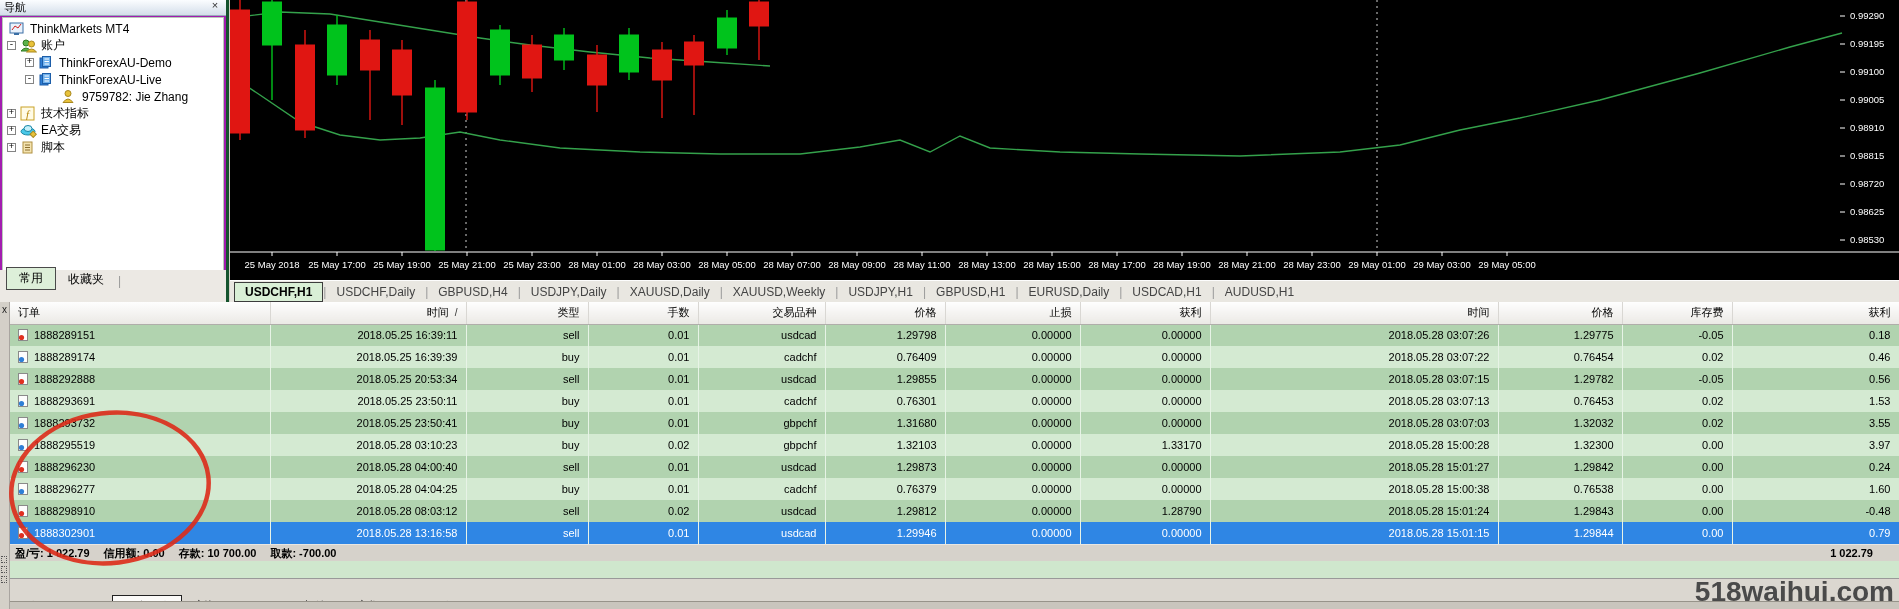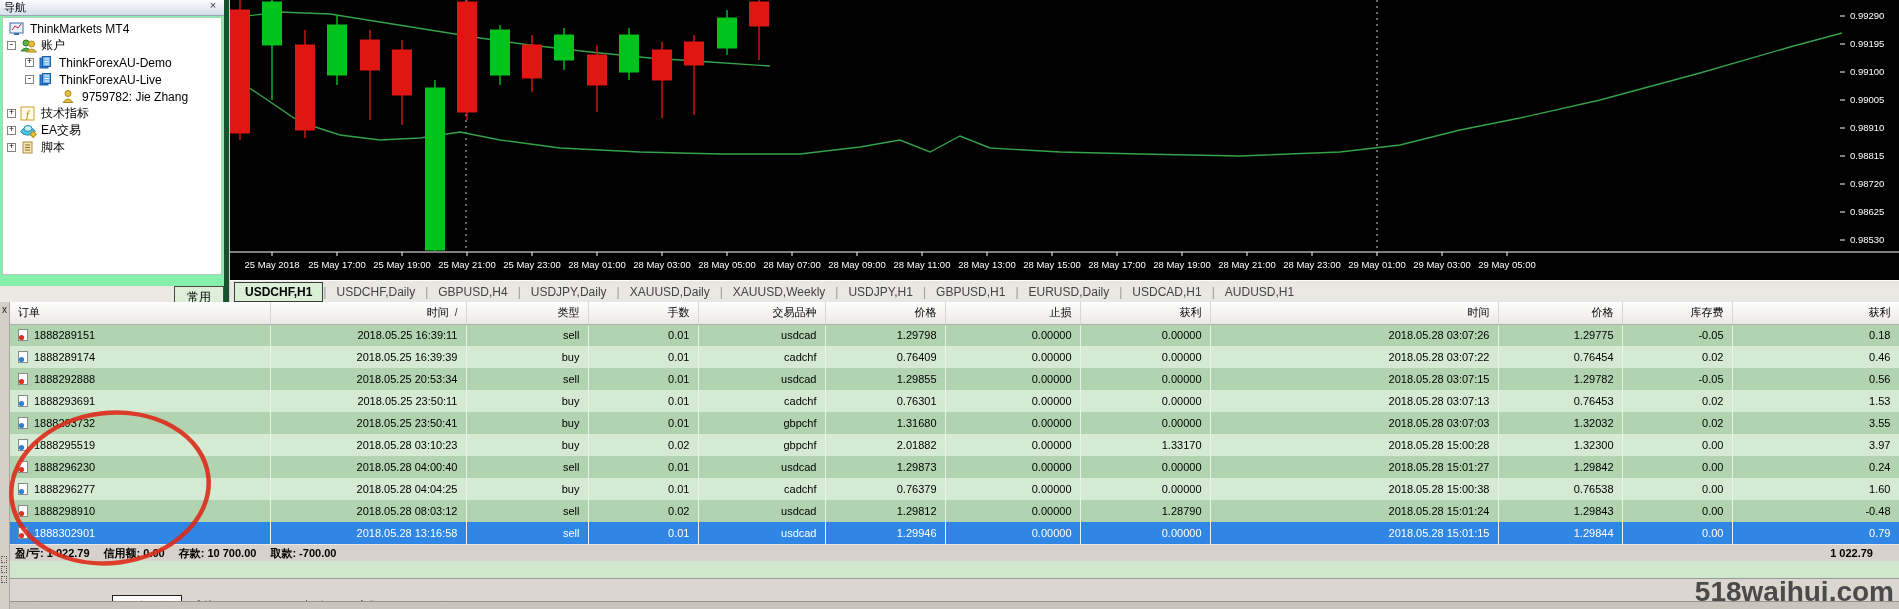--- a/index.html
+++ b/index.html
@@ -2,36 +2,36 @@
 <html><head>
 <meta charset="utf-8">
 <style>
   * { margin:0; padding:0; box-sizing:border-box; }
   html,body { width:1899px; height:609px; }
   body { position:relative; background:#d4d0c8; overflow:hidden;
          font-family:"Liberation Sans","DejaVu Sans",sans-serif; font-size:12px; color:#000; }
 
   
   #navigator { position:absolute; left:0; top:0; width:229px; height:302px;
-               background:#86efac; border-right:5px solid #14532d; }
+               background:#a21caf; border-right:3px solid #14532d; }
   .nav-titlebar { height:16px; background:linear-gradient(#fbfdff,#d4deea);
                   border-bottom:1px solid #9aa8bb; font-size:11px; line-height:15px;
                   padding:0 4px; display:flex; justify-content:space-between; }
   .nav-close { width:14px; height:13px; line-height:11px; text-align:center; font-size:11px;
                color:#333; cursor:default; }
   .nav-body { position:absolute; top:17px; left:2px; right:2px; bottom:27px;
               background:#ffffff; border:1px solid #b9c9b9; overflow:hidden; padding-top:2px; }
   .tree-item { height:17px; display:flex; align-items:center; white-space:nowrap; }
   .expander { width:9px; height:9px; border:1px solid #848484; background:#fff;
               font-size:9px; line-height:7px; text-align:center; margin-right:4px; flex:none;
               font-family:"Liberation Mono",monospace; }
   .ticon { width:17px; height:15px; margin-right:4px; flex:none; display:inline-block; }
   .tlabel { font-size:12px; }
-  .nav-tabs { position:absolute; left:0; right:0; bottom:0; height:16px; background:#ece9e4;
-              display:flex; align-items:flex-end; padding:0 0 12px 6px;flex-direction:column; }
+  .nav-tabs { position:absolute; left:0; right:0; bottom:0; height:32px; background:#ece9e4;
+              display:flex; align-items:flex-end; padding:0 0 12px 6px; }
   .nav-tab { padding:2px 12px; font-size:12px; }
   .nav-tab.active { background:#ddefd9; border:1px solid #4a4a4a; }
   .nav-tab-sep { color:#999; margin:0 2px 2px 2px; }
 
   
   #chart { position:absolute; left:230px; top:0; width:1669px; height:280px; background:#000; }
   #chart svg { display:block; }
 
   
   #chart-tabs { position:absolute; left:230px; top:280px; right:0; height:22px;
@@ -434,21 +434,21 @@
         </tr>
         <tr class="light">
           <td class="cell-left"><span class="order-icon"><svg width="10" height="12">
                 <rect x="0.5" y="0.5" width="9" height="11" fill="#fdfdfd" stroke="#8a8a8a"></rect>
                 <circle cx="3.5" cy="8.5" r="2.6" fill="#2f7fd6"></circle>
               </svg></span><span>1888295519</span></td>
           <td class="cell-right"><span>2018.05.28 03:10:23</span></td>
           <td class="cell-right"><span>buy</span></td>
           <td class="cell-right"><span>0.02</span></td>
           <td class="cell-right"><span>gbpchf</span></td>
-          <td class="cell-right"><span>2.01882</span></td>
+          <td class="cell-right"><span>1.32103</span></td>
           <td class="cell-right"><span>0.00000</span></td>
           <td class="cell-right"><span>1.33170</span></td>
           <td class="cell-right"><span>2018.05.28 15:00:28</span></td>
           <td class="cell-right"><span>1.32300</span></td>
           <td class="cell-right"><span>0.00</span></td>
           <td class="cell-right"><span>3.97</span></td>
         </tr>
         <tr class="dark">
           <td class="cell-left"><span class="order-icon"><svg width="10" height="12">
                 <rect x="0.5" y="0.5" width="9" height="11" fill="#fdfdfd" stroke="#8a8a8a"></rect>

